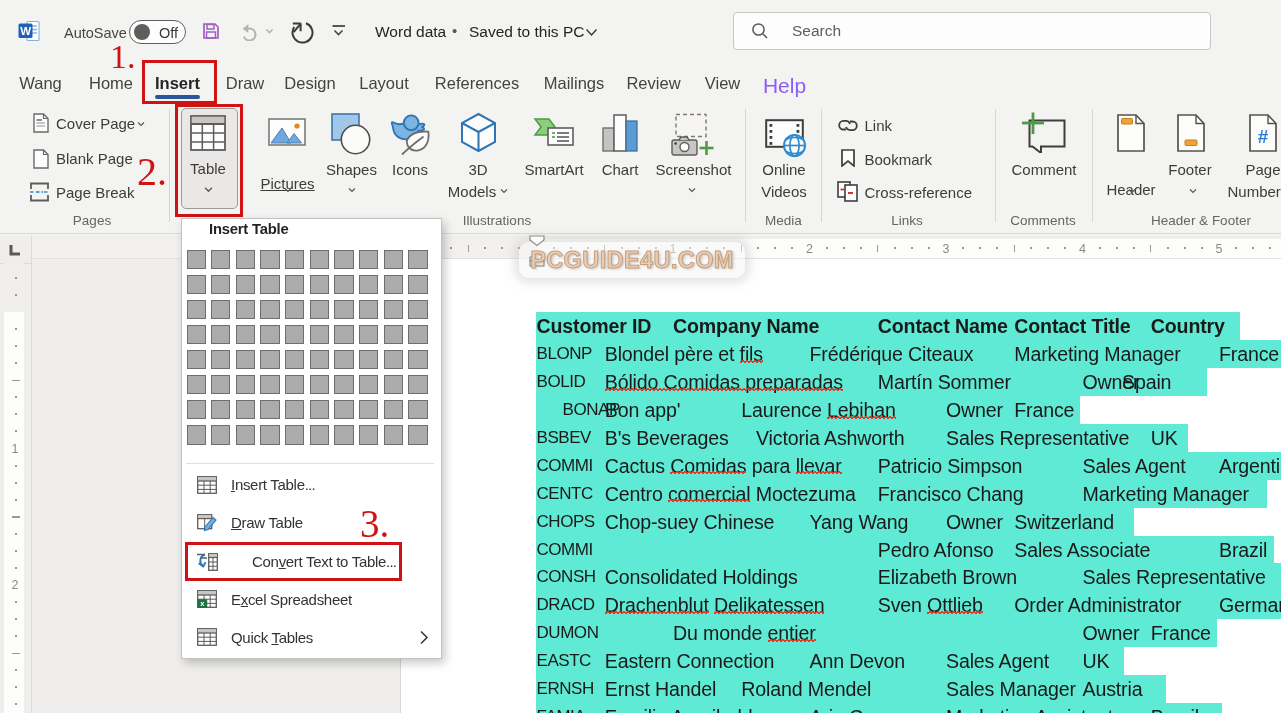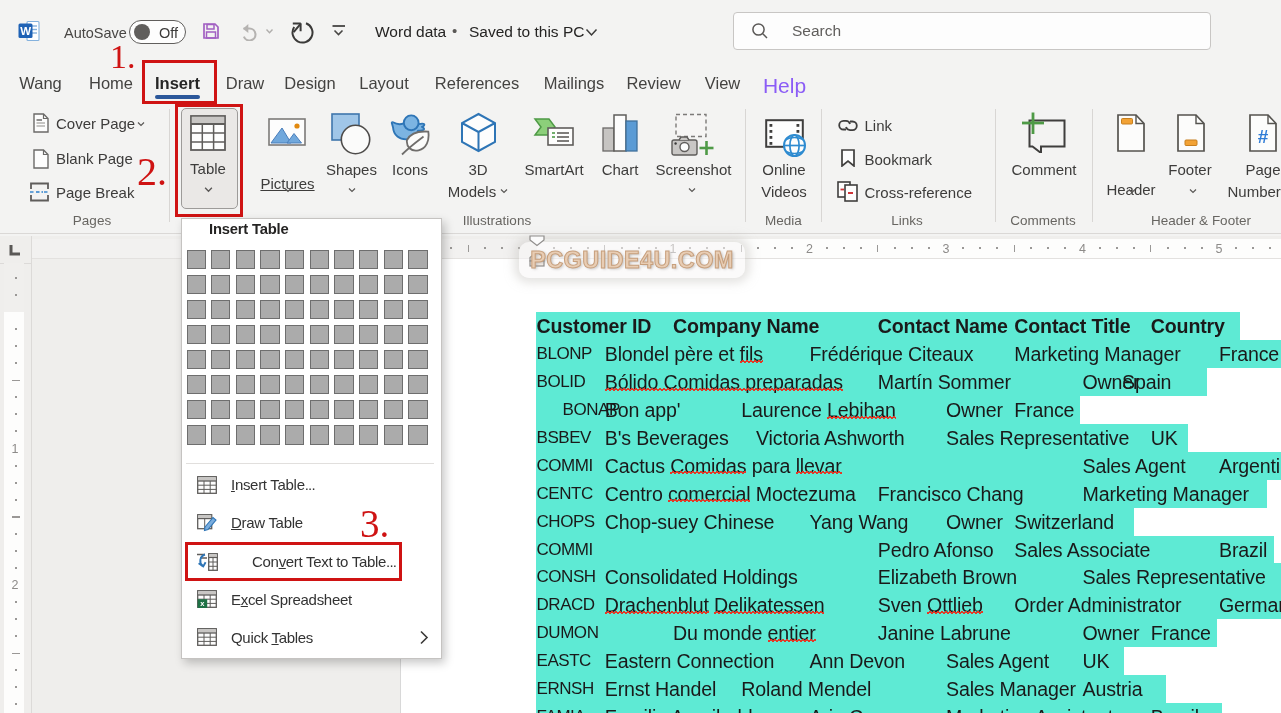--- a/index.html
+++ b/index.html
@@ -373,20 +373,21 @@
 <div class="row" style="top:423.9px;width:652px;font-weight:normal;">
     <span class="fld id" style="left:0.50px;">BSBEV</span>
     <span class="fld" style="left:68.75px;">B's Beverages</span>
     <span class="fld" style="left:220px;">Victoria Ashworth</span>
     <span class="fld" style="left:410.00px;">Sales Representative</span>
     <span class="fld" style="left:614.75px;">UK</span>
   </div>
 <div class="row" style="top:451.8px;width:745px;font-weight:normal;">
     <span class="fld id" style="left:0.50px;">COMMI</span>
     <span class="fld" style="left:68.75px;">Cactus <span class="sq">Comidas</span> para <span class="sq">llevar</span></span>
+    <span class="fld" style="left:341.75px;">Patricio Simpson</span>
     <span class="fld" style="left:546.50px;">Sales Agent</span>
     <span class="fld" style="left:683.00px;">Argentina</span>
   </div>
 <div class="row" style="top:479.7px;width:731px;font-weight:normal;">
     <span class="fld id" style="left:0.50px;">CENTC</span>
     <span class="fld" style="left:68.75px;">Centro <span class="sq">comercial</span> Moctezuma</span>
     <span class="fld" style="left:341.75px;">Francisco Chang</span>
     <span class="fld" style="left:546.50px;">Marketing Manager</span>
   </div>
 <div class="row" style="top:507.6px;width:598px;font-weight:normal;">
@@ -411,21 +412,20 @@
 <div class="row" style="top:591.3px;width:745px;font-weight:normal;">
     <span class="fld id" style="left:0.50px;">DRACD</span>
     <span class="fld" style="left:68.75px;"><span class="sq">Drachenblut</span> <span class="sq">Delikatessen</span></span>
     <span class="fld" style="left:341.75px;">Sven <span class="sq">Ottlieb</span></span>
     <span class="fld" style="left:478.25px;">Order Administrator</span>
     <span class="fld" style="left:683.00px;">Germany</span>
   </div>
 <div class="row" style="top:619.2px;width:681px;font-weight:normal;">
     <span class="fld id" style="left:0.50px;">DUMON</span>
     <span class="fld" style="left:137.00px;">Du monde <span class="sq">entier</span></span>
-    <span class="fld" style="left:341.75px;">Janine Labrune</span>
     <span class="fld" style="left:546.50px;">Owner</span>
     <span class="fld" style="left:614.75px;">France</span>
   </div>
 <div class="row" style="top:647.1px;width:588px;font-weight:normal;">
     <span class="fld id" style="left:0.50px;">EASTC</span>
     <span class="fld" style="left:68.75px;">Eastern Connection</span>
     <span class="fld" style="left:273.50px;">Ann Devon</span>
     <span class="fld" style="left:410.00px;">Sales Agent</span>
     <span class="fld" style="left:546.50px;">UK</span>
   </div>

